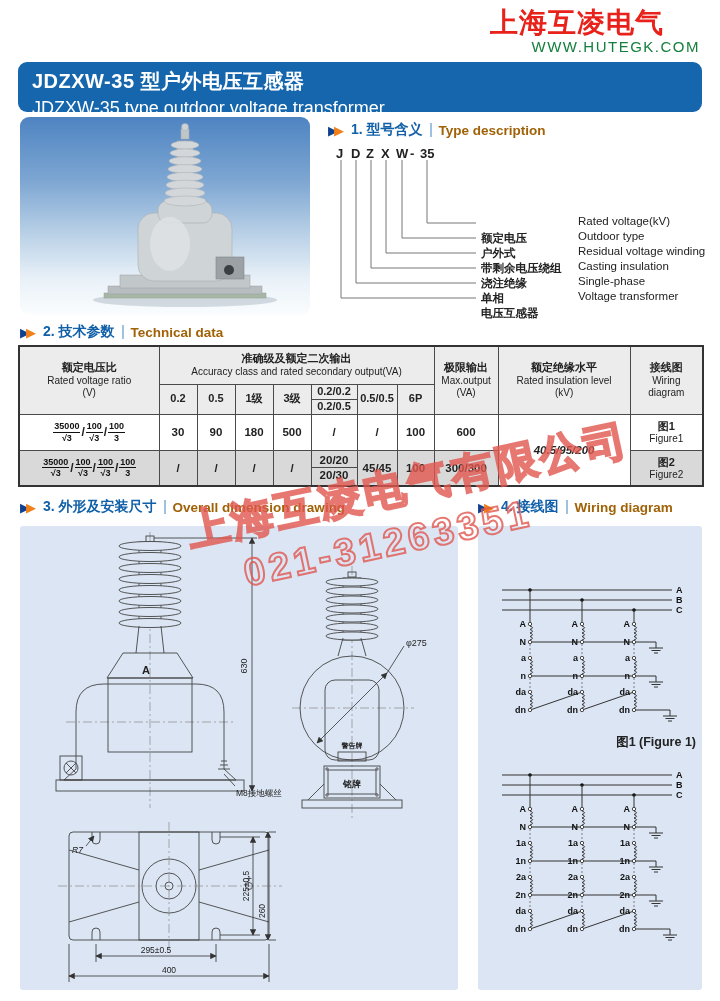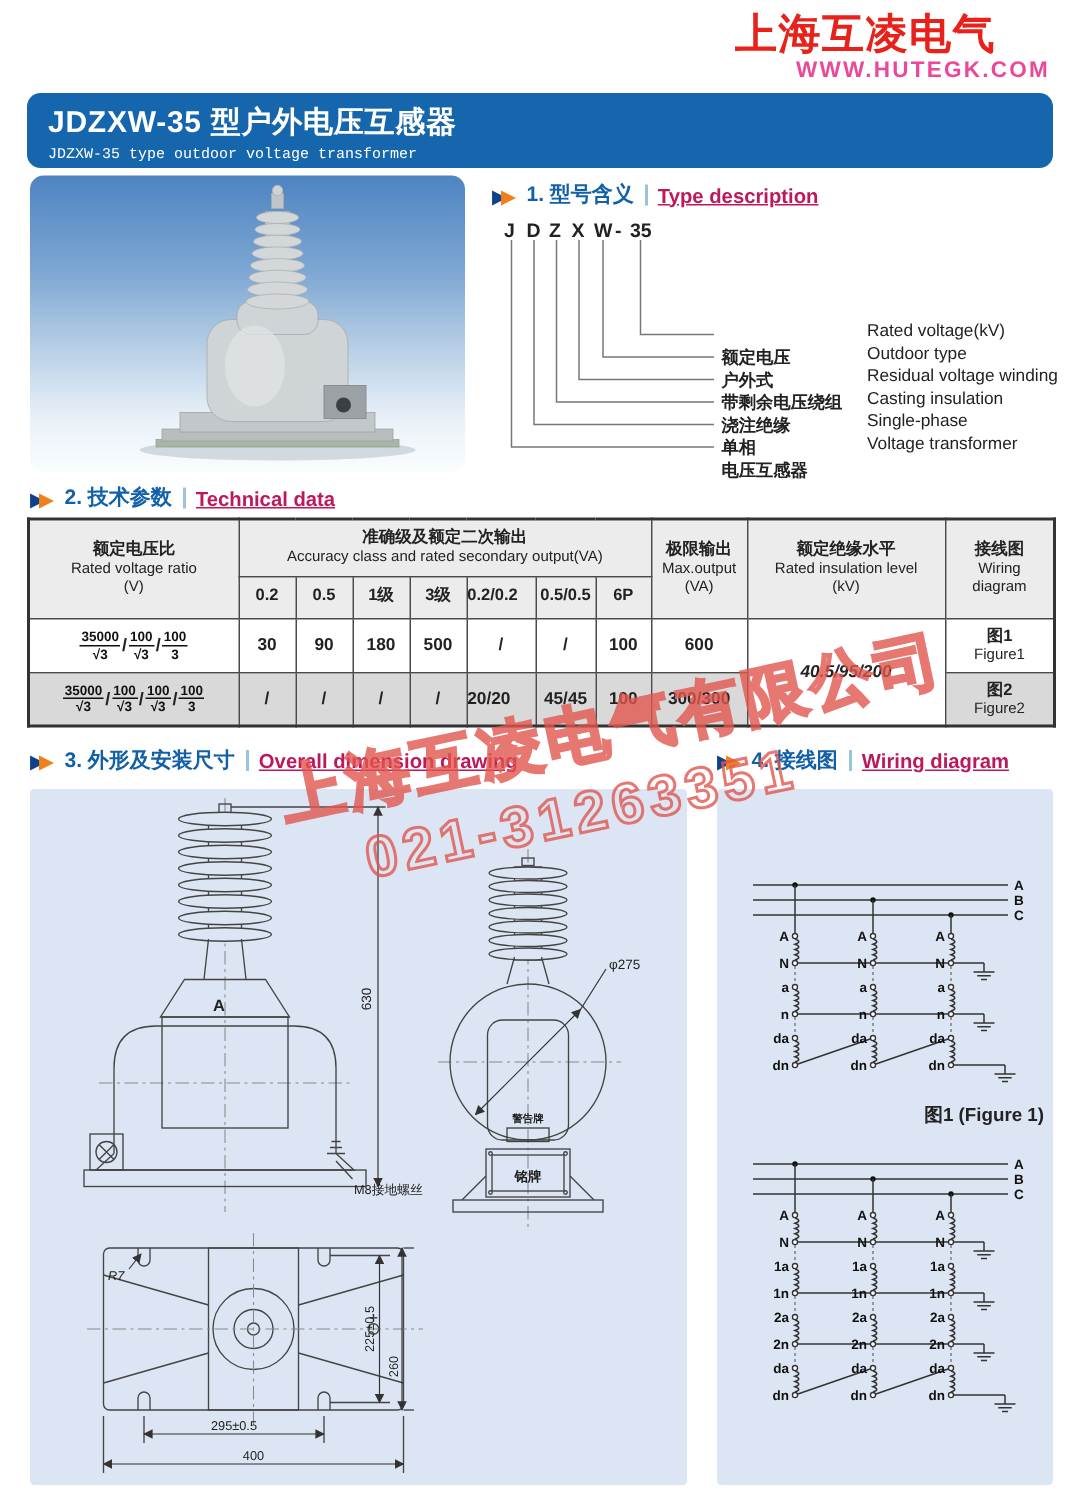--- a/index.html
+++ b/index.html
@@ -4,37 +4,37 @@
 <style>
   html,body{margin:0;padding:0;}
   body{
     width:720px;height:1001px;position:relative;background:#ffffff;
     font-family:"Liberation Sans",sans-serif;overflow:hidden;color:#222;
   }
 
   
   .logo{position:absolute;top:8px;right:56px;font-size:28px;font-weight:bold;
         color:#e8211a;letter-spacing:1px;line-height:1.1;}
-  .weburl{position:absolute;top:38px;right:20px;font-size:15px;font-weight:bold;
-        color:#ec4899;letter-spacing:1.5px;}
+  .weburl{position:absolute;top:38px;right:20px;font-size:15px;font-weight:normal;
+        color:#15803d;letter-spacing:1.5px;}
 
   
   .titlebar{position:absolute;left:18px;top:62px;width:684px;height:50px;
         background:#1566ad;border-radius:9px;color:#fff;box-sizing:border-box;
         padding:6px 0 0 14px;}
   .titlebar .t1{font-size:20px;font-weight:bold;letter-spacing:.5px;}
-  .titlebar .t2{font-size:10px;margin-top:3px;font-family:Liberation Mono, monospace;}
+  .titlebar .t2{font-size:18px;margin-top:3px;}
 
   
   .sec{position:absolute;display:flex;align-items:center;height:20px;white-space:nowrap;}
   .sec .a1{color:#10418e;font-size:13px;line-height:1;}
   .sec .a2{color:#f08019;font-size:13px;line-height:1;margin-left:-4px;margin-right:7px;}
   .sec .zh{color:#1160a8;font-size:14px;font-weight:bold;}
   .sec .vb{width:0;height:14px;border-left:2px solid #9cc2e0;margin:0 7px;}
-  .sec .en{color:#be185d;font-size:13.5px;font-weight:bold;text-decoration:underline;}
+  .sec .en{color:#a16207;font-size:13.5px;font-weight:bold;}
 
   
   .photo{position:absolute;left:20px;top:117px;width:290px;height:198px;border-radius:9px;
         overflow:hidden;
         background:linear-gradient(180deg,#4e84c2 0%,#7da6d2 32%,#b7cfe6 58%,#e9f1f8 82%,#fbfdfe 100%);}
 
   
   .typedesc{position:absolute;left:328px;top:120px;width:380px;height:200px;}
   .typedesc .code{position:absolute;top:26px;left:0;font-size:13px;font-weight:bold;color:#222;}
   .typedesc .code span{position:absolute;top:0;}
@@ -49,21 +49,21 @@
         padding:1px 0;overflow:hidden;}
   .ttable th{background:#ececec;}
   .h-zh{font-size:11px;font-weight:bold;line-height:1.25;}
   .h-en{font-size:10px;font-weight:normal;line-height:1.2;}
   .row2 td{background:#d9d9d9;}
   .ins-cell{background:#fff !important;font-weight:bold;font-size:11.5px;font-style:italic;}
   .num{font-weight:bold;font-size:11.5px;}
   .fig-zh{font-size:11px;font-weight:bold;line-height:1.3;}
   .fig-en{font-size:10px;line-height:1.2;}
   .splitcell{padding:0 !important;}
-  .split{display:flex;flex-direction:row;height:100%;gap:44px;}
+  .split{display:flex;flex-direction:column;height:100%;}
   .split > div{flex:1;display:flex;align-items:center;justify-content:center;min-height:14px;}
   .split > div + div{border-top:1px solid #4a4a4a;}
   .fr{display:inline-block;vertical-align:middle;text-align:center;font-size:9px;
       font-weight:bold;line-height:1.12;color:#111;}
   .fr .n{display:block;border-bottom:1px solid #111;padding:0 1px;}
   .fr .d{display:block;}
   .sl{font-size:12px;font-weight:bold;margin:0 1px;vertical-align:middle;}
 
   
   .panel{position:absolute;top:526px;height:464px;background:#dbe5f3;border-radius:3px;}

